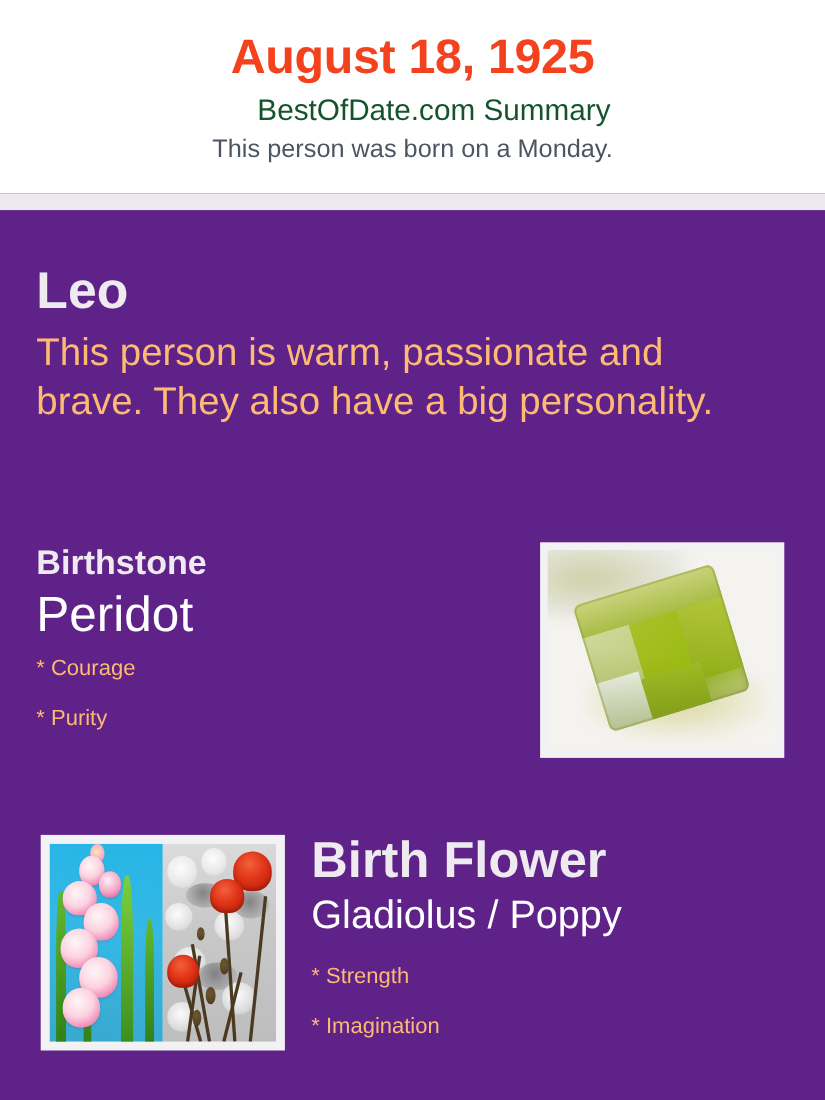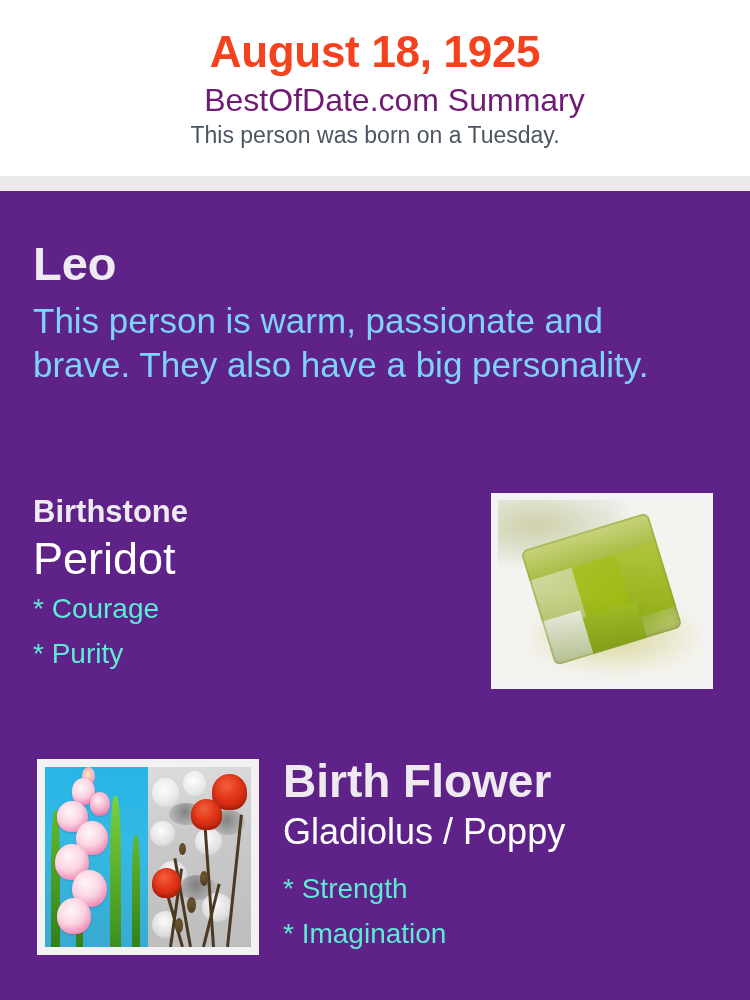--- a/index.html
+++ b/index.html
@@ -35,24 +35,24 @@
     padding-top: 26px;
     font-size: 44px;
     font-weight: bold;
     line-height: 52px;
     color: #f4411e;
     letter-spacing: -0.3px;
   }
   .header-site {
     margin: 0;
     padding-top: 6px;
-    font-size: 32px;
+    font-size: 27px;
     font-weight: normal;
     line-height: 33px;
-    color: #701a75;
+    color: #14532d;
     padding-left: 39px;
   }
   .header-note {
     margin: 0;
     padding-top: 4px;
     font-size: 23px;
     font-weight: normal;
     line-height: 28px;
     color: #4c5562;
   }
@@ -86,21 +86,21 @@
     font-weight: bold;
     line-height: 54px;
     color: #eeeaf0;
   }
   .zodiac-desc {
     margin: 0;
     padding-top: 8px;
     font-size: 35px;
     font-weight: normal;
     line-height: 44px;
-    color: #7dd3fc;
+    color: #fdba74;
     max-width: 650px;
   }
 
   
   .birthstone {
     position: absolute;
     left: 33px;
     top: 281px;
     width: 430px;
   }
@@ -118,24 +118,24 @@
     font-weight: normal;
     line-height: 42px;
     color: #ffffff;
   }
   .trait-list {
     margin: 0;
     padding: 6px 0 0 0;
     list-style: none;
   }
   .trait-item {
-    font-size: 28px;
+    font-size: 20px;
     font-weight: normal;
     line-height: 45px;
-    color: #5eead4;
+    color: #fdba74;
     white-space: pre;
   }
 
   
   .gem-frame {
     position: absolute;
     left: 491px;
     top: 287px;
     width: 222px;
     height: 196px;
@@ -315,21 +315,21 @@
   }
 </style>
 </head>
 <body>
 
 <div class="page">
 
   <div class="header">
     <h1 class="header-date">August 18, 1925</h1>
     <h2 class="header-site">BestOfDate.com Summary</h2>
-    <p class="header-note">This person was born on a Tuesday.</p>
+    <p class="header-note">This person was born on a Monday.</p>
   </div>
   <div class="divider-band"></div>
 
   <div class="body-panel">
 
     <div class="zodiac">
       <h2 class="zodiac-sign">Leo</h2>
       <p class="zodiac-desc">This person is warm, passionate and brave. They also have a big personality.</p>
     </div>
 

